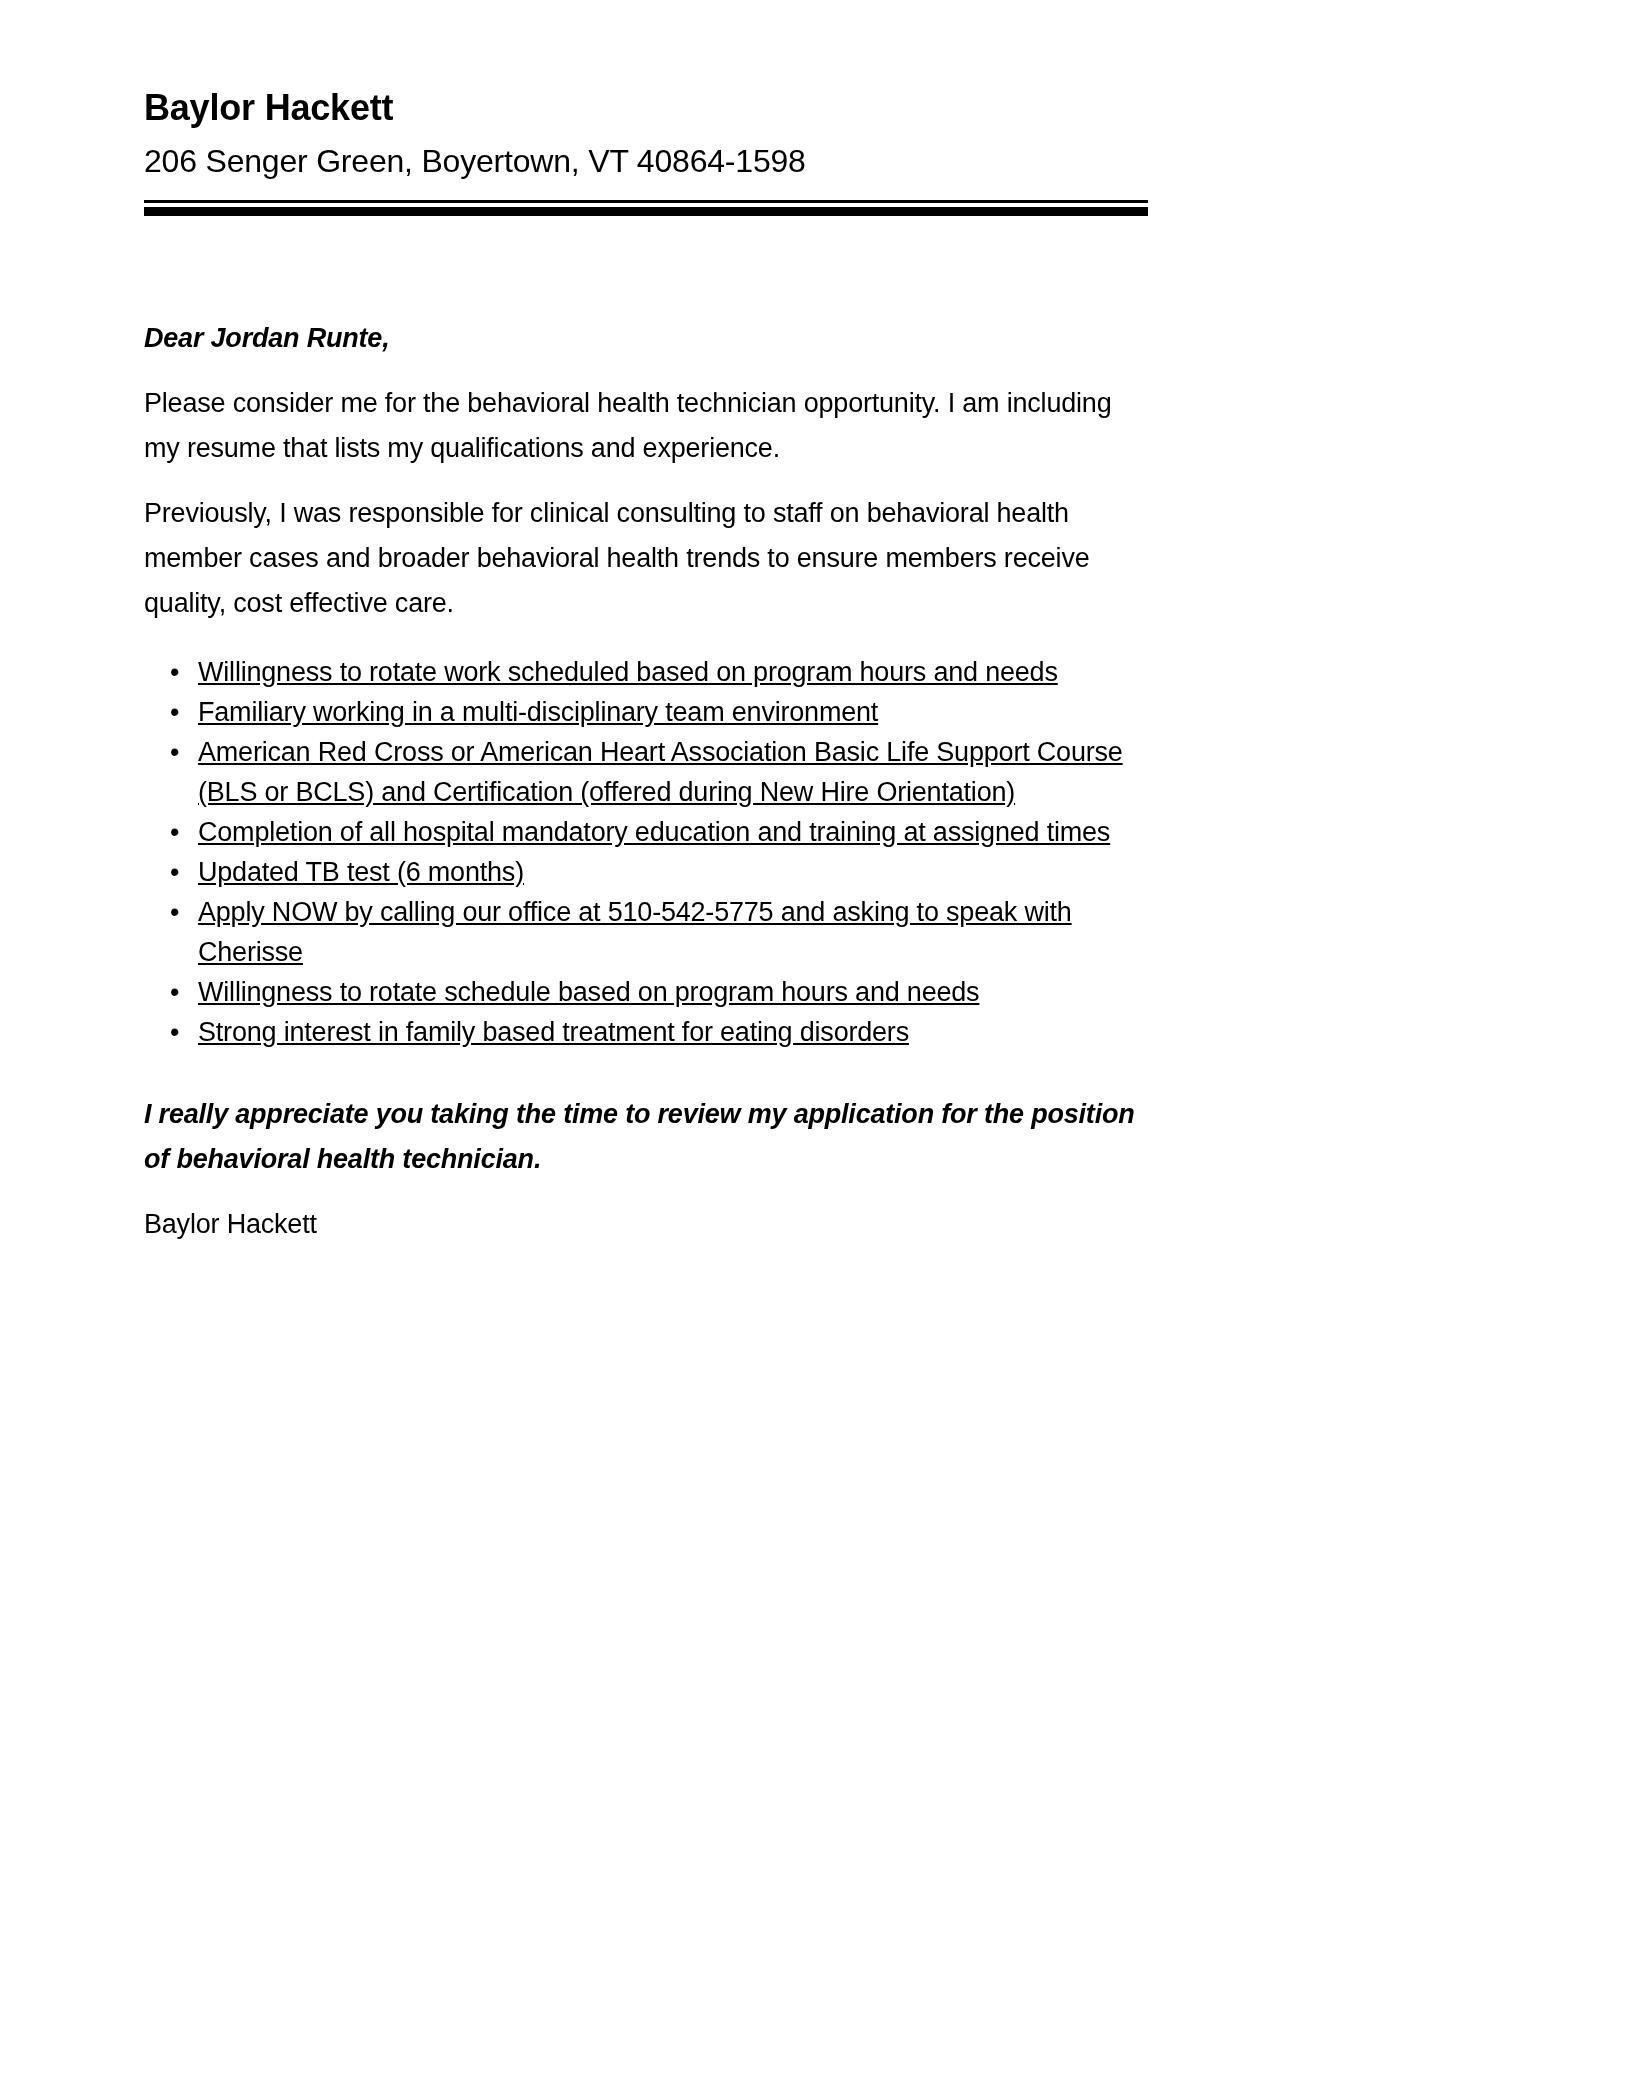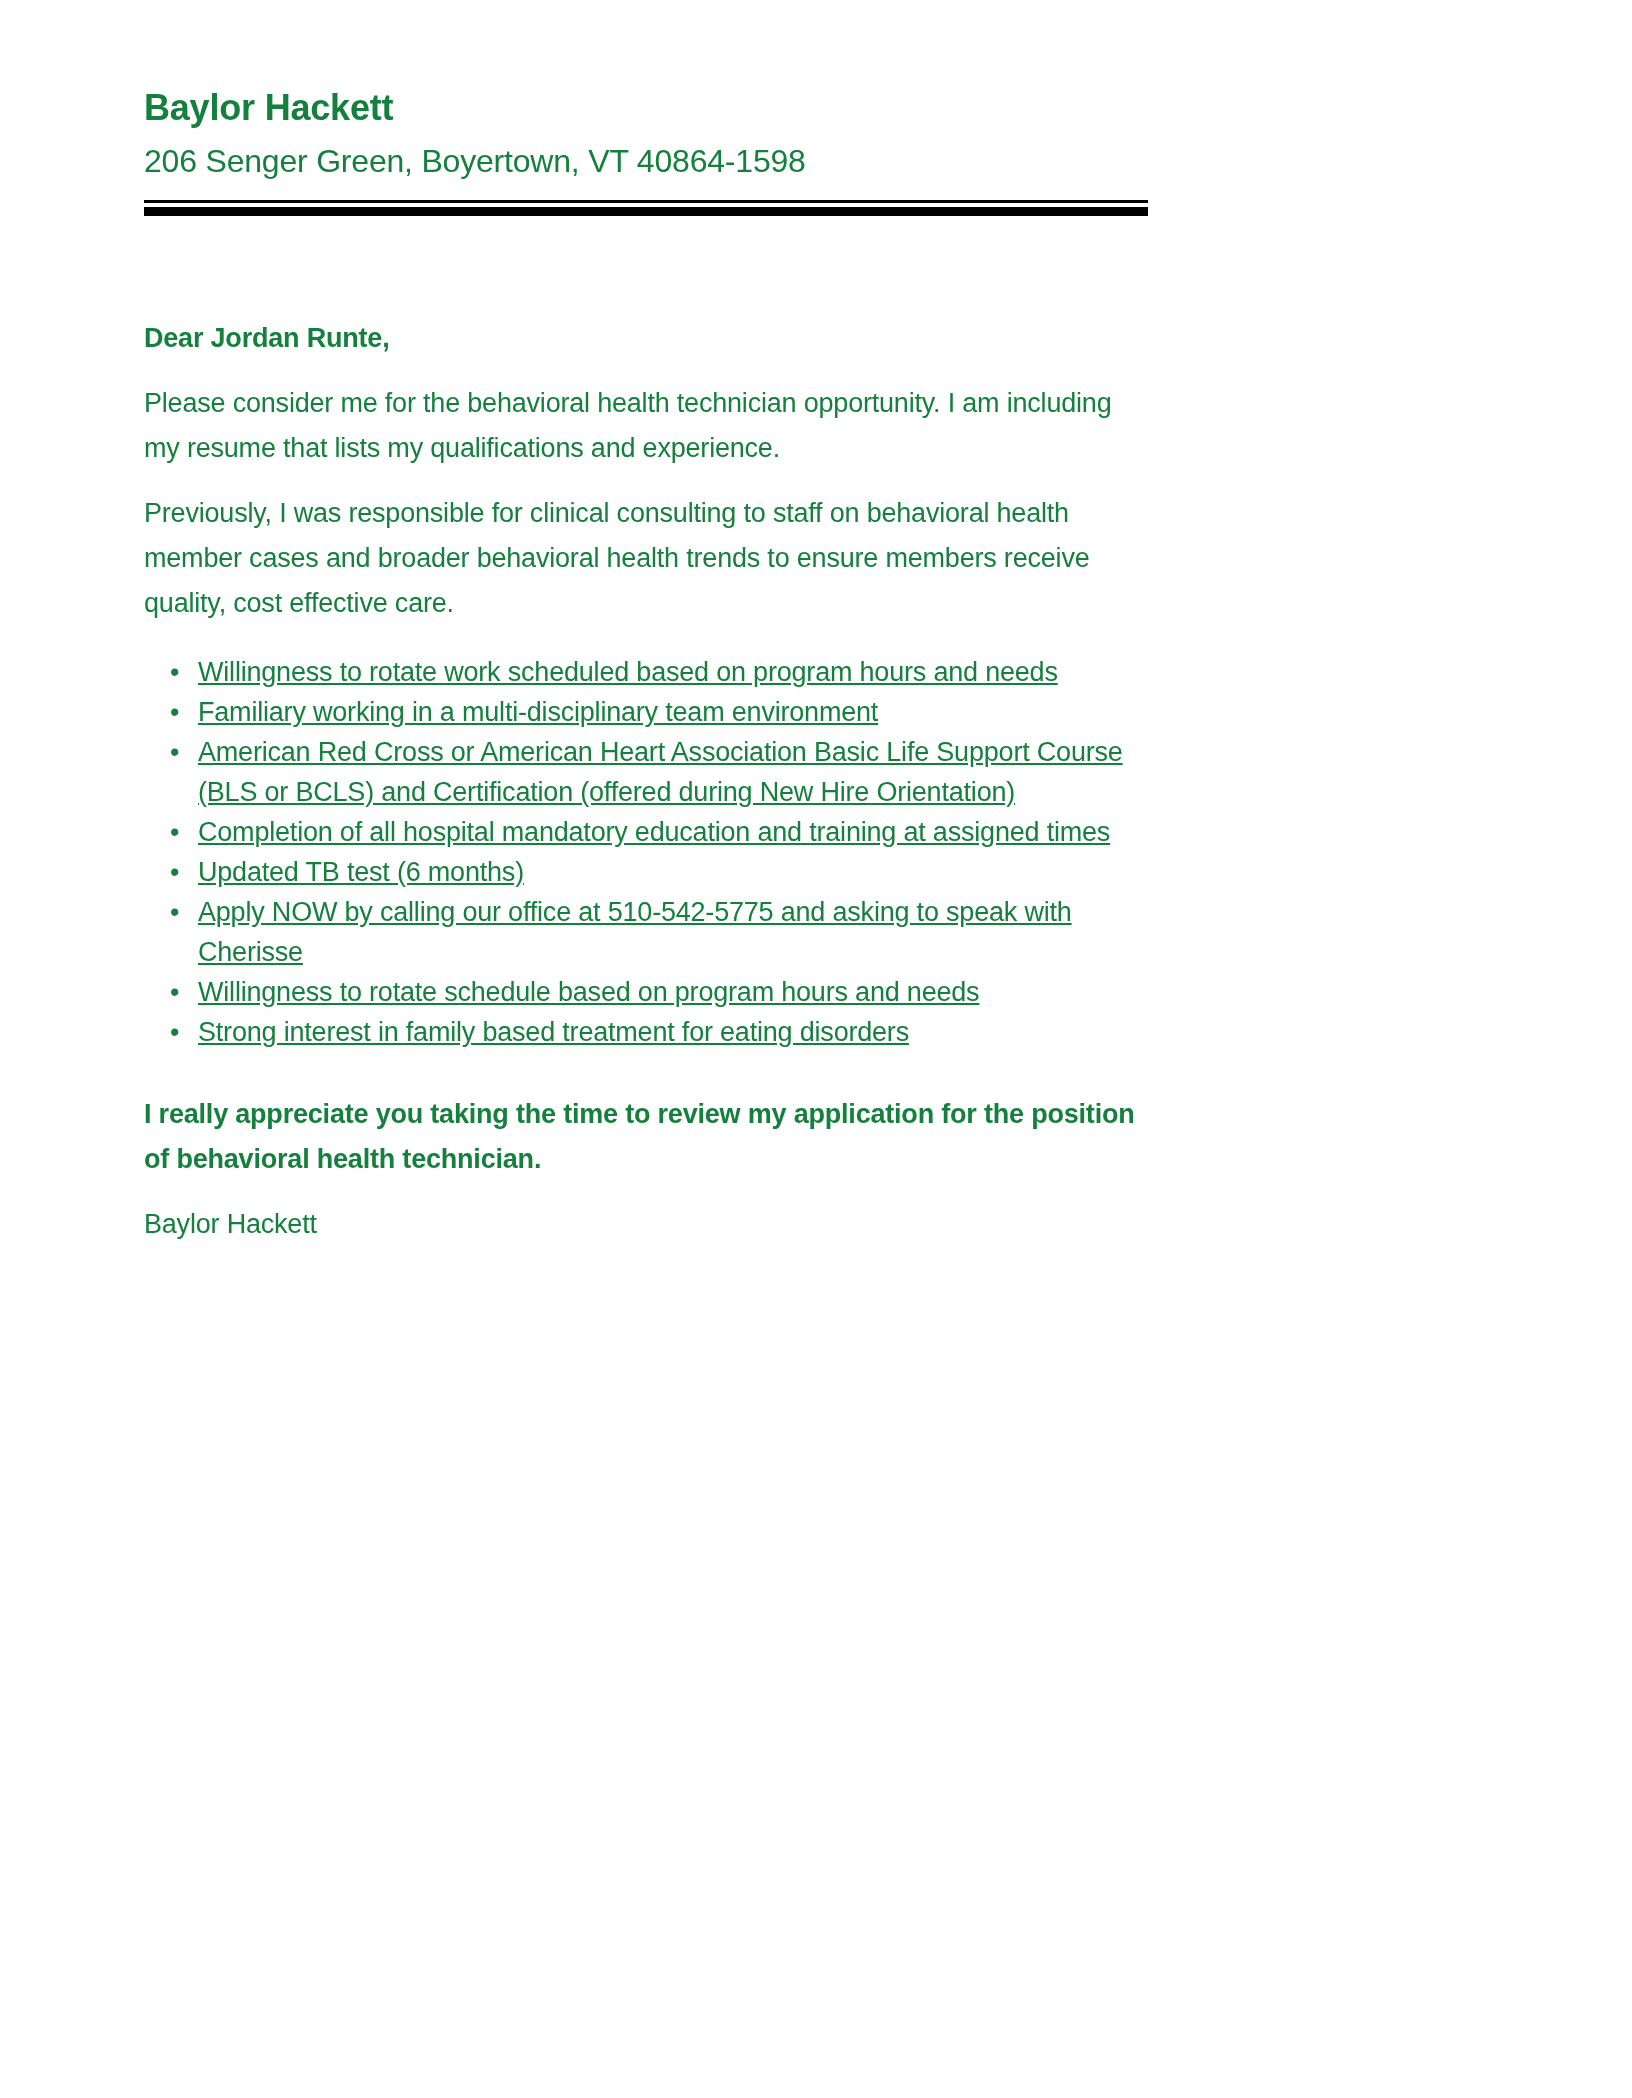--- a/index.html
+++ b/index.html
@@ -8,21 +8,21 @@
     background: #ffffff;
   }
   .page {
     position: relative;
     width: 1292px;
     height: 2098px;
     background: #ffffff;
     box-sizing: border-box;
     padding: 86px 144px 0 144px;
     font-family: "Liberation Sans", "DejaVu Sans", sans-serif;
-    color: #15803d;
+    color: #000000;
     letter-spacing: -0.2px;
   }
   .sender-name {
     margin: 0;
     font-size: 36px;
     font-weight: 700;
     line-height: 1.2;
   }
   .sender-address {
     margin: 10px 0 0 0;
@@ -47,20 +47,21 @@
   .letter-body {
     margin-top: 100px;
     font-size: 27px;
     line-height: 45px;
   }
   .letter-body p {
     margin: 0 0 20px 0;
   }
   .bold {
     font-weight: 700;
+    font-style: italic;
   }
   .requirements-list {
     list-style: none;
     margin: 26px 0 20px 0;
     padding: 0 0 0 26px;
   }
   .req-item {
     display: flex;
     align-items: flex-start;
     line-height: 40px;

